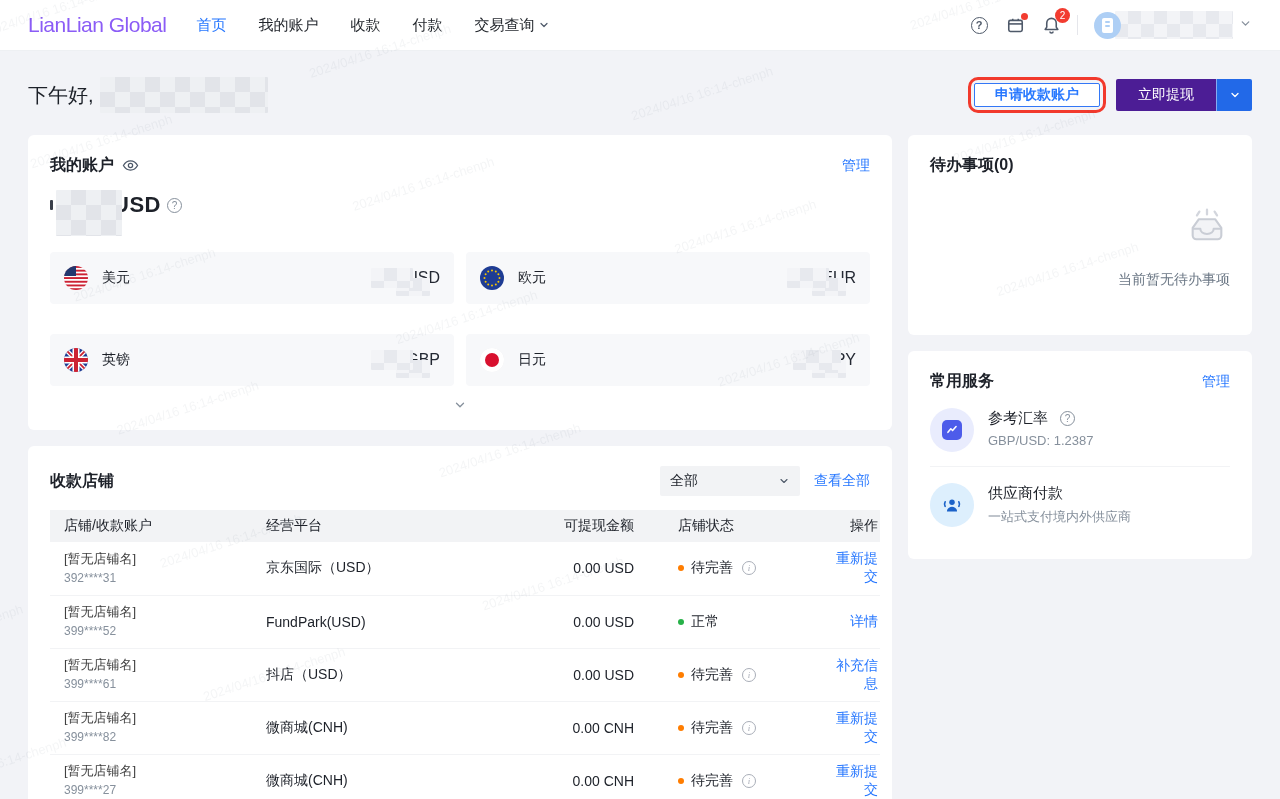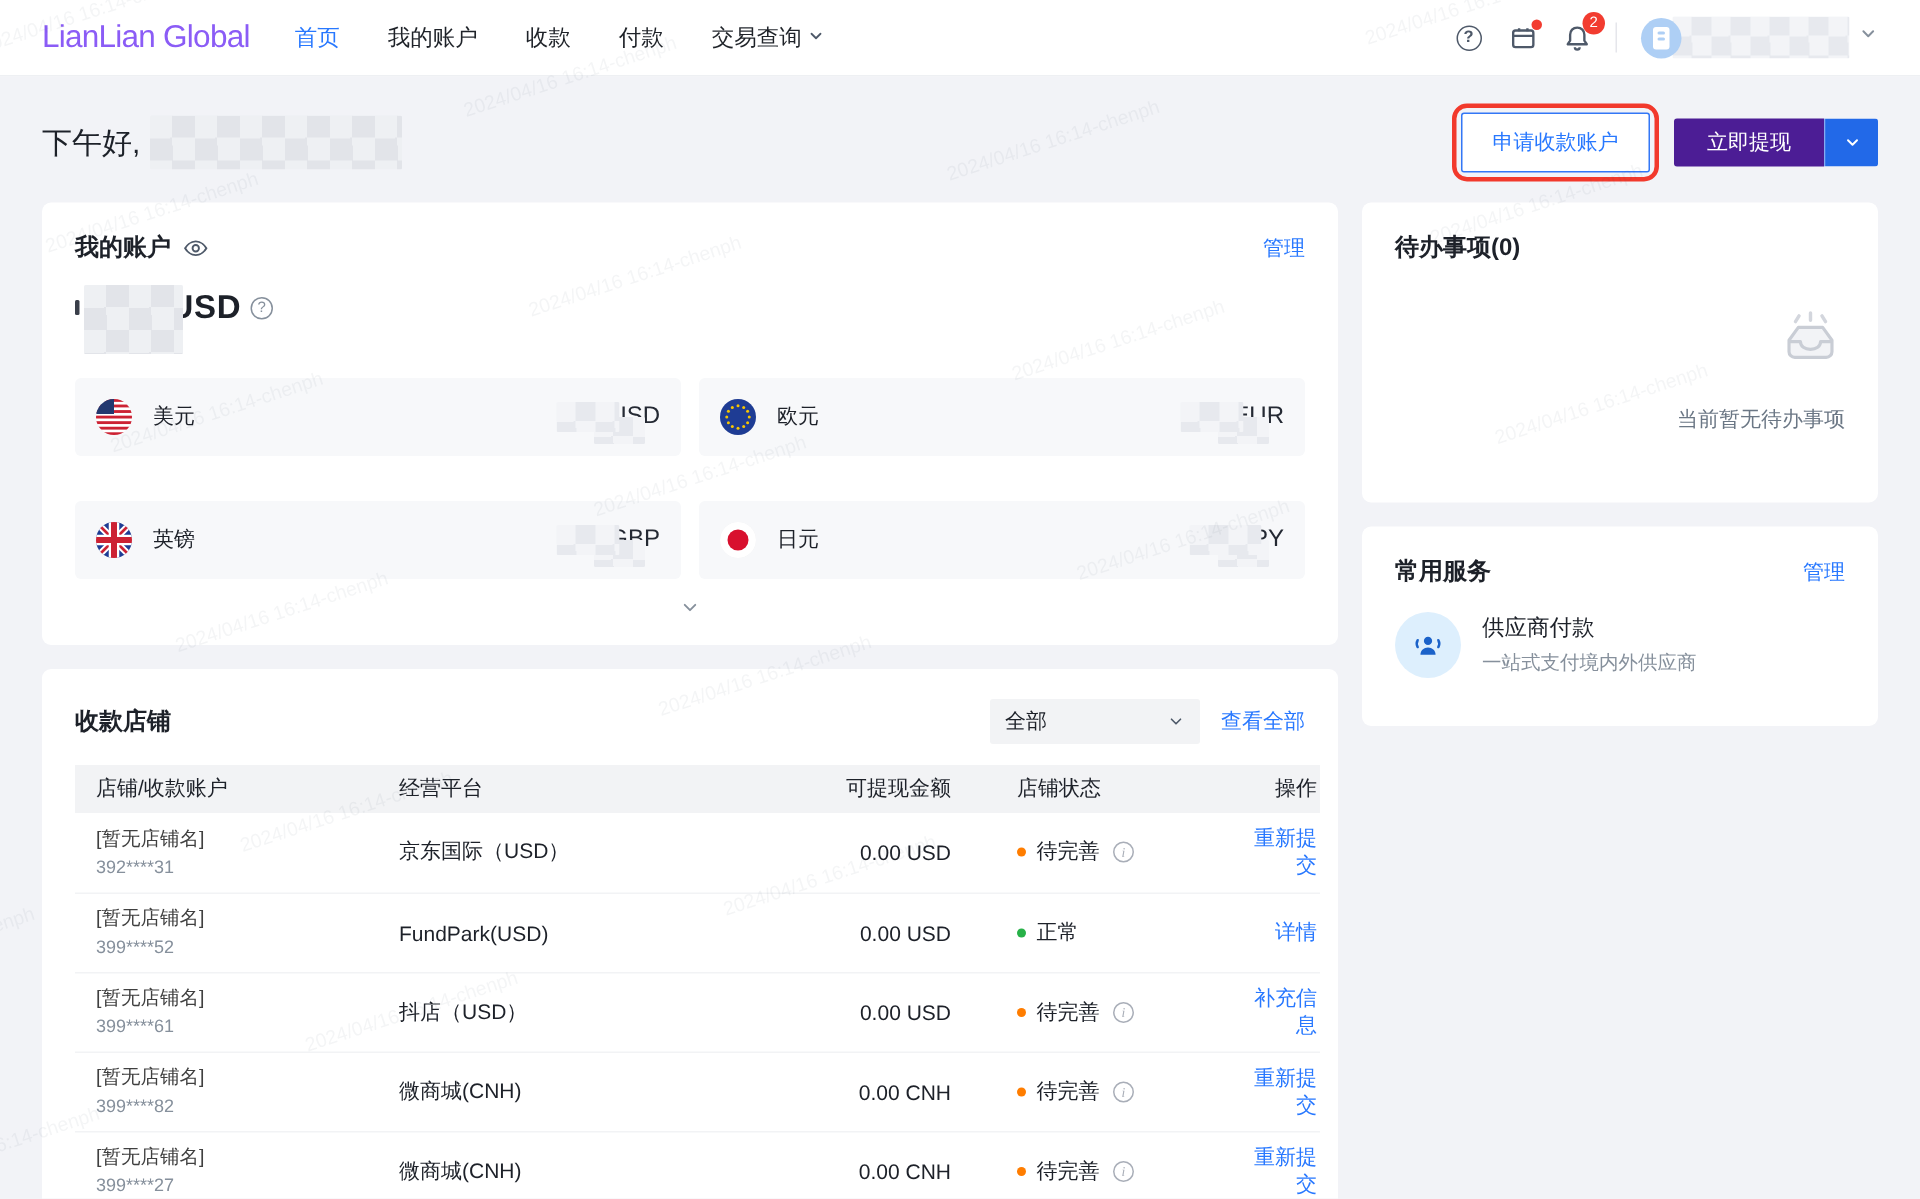--- a/index.html
+++ b/index.html
@@ -49,22 +49,22 @@
   }
   .mosaic.dark{ background:repeating-conic-gradient(#e2e4e9 0% 25%, #eef0f3 0% 50%); background-size:30px 30px; }
   
   .content{ position:relative; z-index:1; padding:0 28px; }
   .greet-row{ display:flex; align-items:center; margin-top:20px; height:48px; }
   .greeting{ font-size:20px; font-weight:500; color:#1d2129; display:flex; align-items:center; }
   .greet-mosaic{ width:168px; height:36px; margin-left:6px; }
   .actions{ margin-left:auto; display:flex; align-items:center; }
   .annotation{ display:inline-flex; padding:3px; border:3px solid #f2392c; border-radius:10px; margin-right:10px; }
   .btn-outline{
-    height:40px; padding:0 20px; background:#fff; border:1px solid #3377f6; border-radius:2px;
-    color:#2878ff; font-size:14px; display:flex; align-items:center; cursor:pointer;
+    height:24px; padding:0 20px; background:#fff; border:1px solid #3377f6; border-radius:2px;
+    color:#2878ff; font-size:14px; display:flex; align-items:center; cursor:pointer;font-weight:bold;
   }
   .btn-primary{ display:flex; height:32px; cursor:pointer; }
   .btn-primary .main{
     background:#4c1d95; color:#fff; font-size:14px; padding:0 22px;
     display:flex; align-items:center; border-radius:2px 0 0 2px;
   }
   .btn-primary .arrow{
     background:#2269e8; width:36px; display:flex; align-items:center; justify-content:center;
     border-left:1px solid rgba(255,255,255,0.45); border-radius:0 2px 2px 0; color:#fff;
   }
@@ -472,20 +472,36 @@
           <span class="todo-empty-text">当前暂无待办事项</span>
         </div>
       </div>
 
       <div class="card card-services">
         <div class="card-head">
           <span class="card-title">常用服务</span>
           <span class="head-right"><a class="link">管理</a></span>
         </div>
 
+        <div class="svc-item">
+          <span class="svc-icon rate">
+            <span class="rate-sq">
+              <svg width="14" height="14" viewBox="0 0 24 24">
+                  <polyline points="5,16 10,10 13,13 19,6" fill="none" stroke="#ffffff" stroke-width="2.6" stroke-linecap="round" stroke-linejoin="round"></polyline>
+                </svg>
+            </span>
+          </span>
+          <div class="svc-texts">
+            <div class="svc-title-row">
+              <span class="svc-title">参考汇率</span>
+              <span class="help"></span>
+            </div>
+            <div class="svc-sub">GBP/USD: 1.2387</div>
+          </div>
+        </div>
 
         <div class="svc-item">
           <span class="svc-icon blue">
             <svg width="22" height="22" viewBox="0 0 24 24">
               <circle cx="12" cy="9" r="3" fill="#1b62c9"></circle>
               <path d="M6.5 19 c0-3 2.5-5.2 5.5-5.2 s5.5 2.2 5.5 5.2 Z" fill="#1b62c9"></path>
               <path d="M4.5 8.5 c-1 1.8-1 3.2 0 5 M19.5 8.5 c1 1.8 1 3.2 0 5" fill="none" stroke="#1b62c9" stroke-width="1.8" stroke-linecap="round"></path>
             </svg>
           </span>
           <div class="svc-texts">

